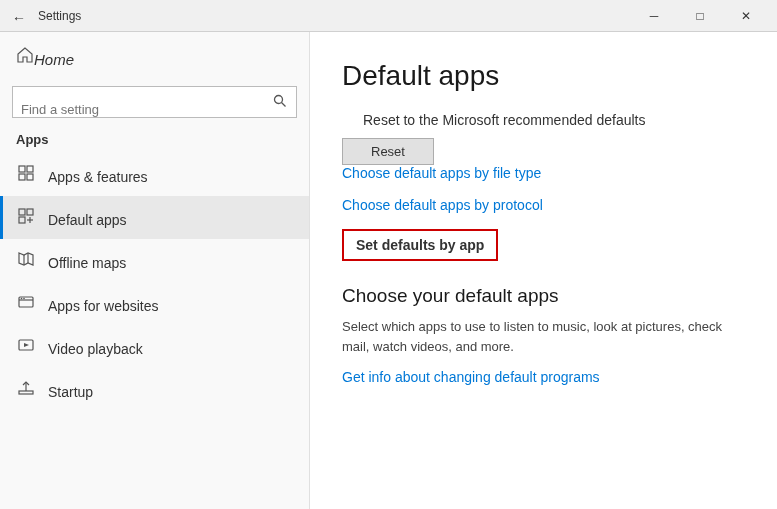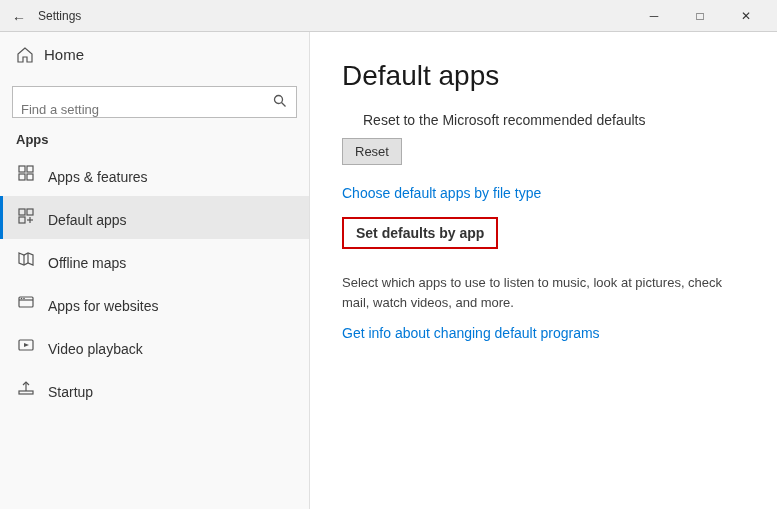--- a/index.html
+++ b/index.html
@@ -75,25 +75,25 @@
       flex-shrink: 0;
       background: #f9f9f9;
       border-right: 1px solid #e0e0e0;
       display: flex;
       flex-direction: column;
       overflow: hidden;
     }
 
     .sidebar-home {
       display: flex;
-      align-items: flex-start;
-      gap: 10px;
+      align-items: flex-end;
       padding: 14px 16px;
       cursor: pointer;
       border-bottom: none;
+      font-style: italic;
     }
 
     .home-icon {
       font-size: 16px;
       color: #555;
     }
 
     .home-label {
       font-size: 15px;
       color: #333;
@@ -185,25 +185,24 @@
     .reset-label {
       font-size: 14px;
       color: #333;
       margin-bottom: 10px;
       margin-left: 21px;
     }
 
     .reset-btn {
       background: #e1e1e1;
       border: 1px solid #adadad;
-      padding: 5px 12px;
-      font-size: 13px;
-      cursor: pointer;
-      color: #333;
-      margin-bottom: 20px;
+      padding: 5px 28px;
+      font-size: 13px;
+      cursor: pointer;
+      color: #333;
     }
 
     .link-item {
       display: block;
       color: #0078d7;
       font-size: 14px;
       text-decoration: none;
       margin-bottom: 16px;
       cursor: pointer;
     }
@@ -354,25 +353,27 @@
   <div class="content">
 
     <h1 class="page-title">Default apps</h1>
 
     <p class="reset-label">Reset to the Microsoft recommended defaults</p>
 
     <button class="reset-btn">Reset</button>
 
     <a class="link-item">Choose default apps by file type</a>
 
+    <a class="link-item">Choose default apps by protocol</a>
 
     <div class="set-defaults-box">
       <span>Set defaults by app</span>
     </div>
 
+    <h2 class="section-title">Choose your default apps</h2>
 
     <p class="section-desc">Select which apps to use to listen to music, look at pictures, check mail, watch videos, and more.</p>
 
 
     <a class="bottom-link">Get info about changing default programs</a>
 
   </div>
 
 </div>
 

